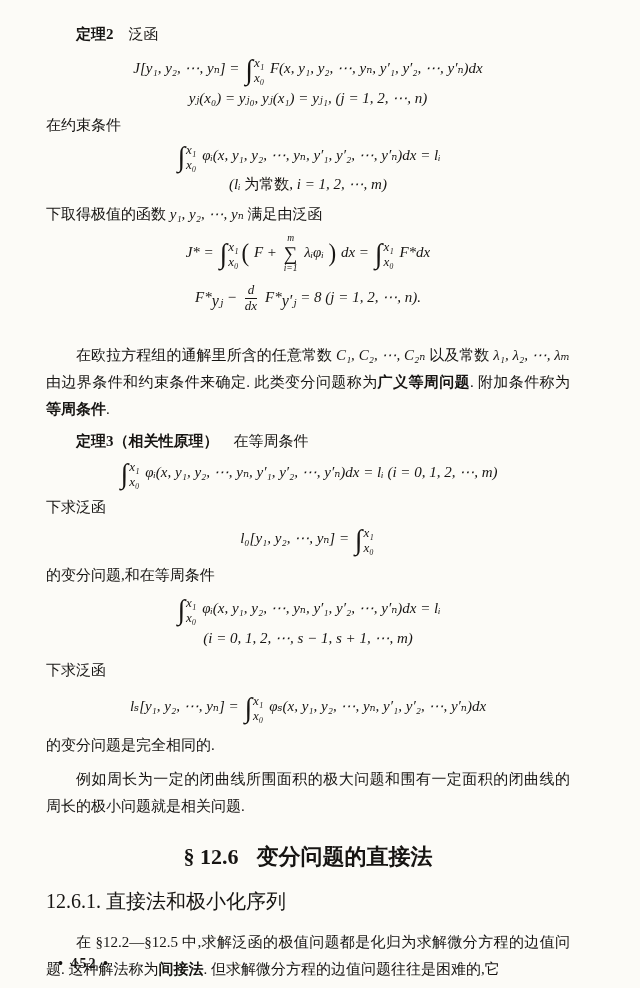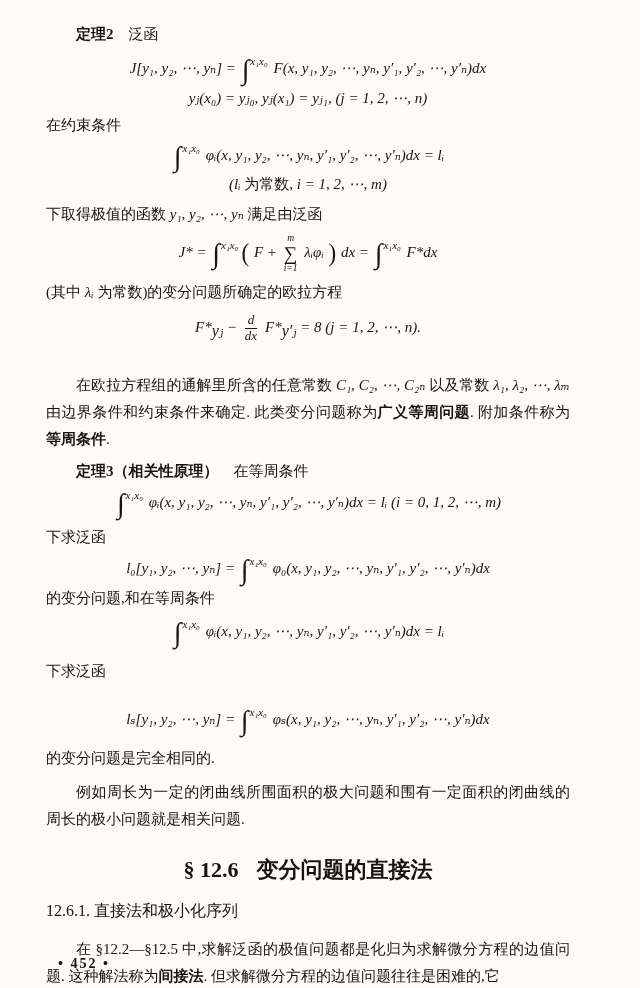--- a/index.html
+++ b/index.html
@@ -12,38 +12,38 @@
   .page { position:relative; width:616px; height:988px; padding:22px 46px 16px 46px; }
   .line { line-height:24px; }
   .indent { text-indent:2em; }
   .mi { font-style:italic; }
   .fline { text-align:center; font-style:italic; line-height:1.25; }
   .bold, b { font-weight:bold; }
   .gap1 { margin-left:1em; }
   
   .int { display:inline-flex; align-items:center; vertical-align:middle; margin:0 2px; }
   .isym { font-size:28px; font-style:normal; line-height:1; }
-  .ilims { display:inline-flex; flex-direction:row; justify-content:space-between;
-           height:32px; font-size:11px; line-height:1; padding:2px 0 2px 1px; font-style:italic; }
+  .ilims { display:inline-flex; flex-direction:column; justify-content:space-between;
+           height:32px; font-size:13px; line-height:1; padding:2px 0 2px 1px; font-style:italic; }
   
   .sum { display:inline-flex; flex-direction:column; align-items:center; vertical-align:middle;
          line-height:1; margin:0 3px; }
   .slim { font-size:9.5px; font-style:italic; line-height:1; }
   .sig { font-size:19px; font-style:normal; line-height:1; padding:1px 0; }
   
   .frac { display:inline-flex; flex-direction:column; align-items:center; vertical-align:middle;
           margin:0 4px; line-height:1.15; font-size:13px; }
   .num { border-bottom:1.3px solid #161412; padding:0 3px 1px; }
   .bigp { font-size:23px; font-style:normal; vertical-align:middle; display:inline-block;
           transform:scaleY(1.1); margin:0 1px; }
   sub { font-size:16px; }
   .p { line-height:27px; text-align:justify; text-indent:2em; }
   .sec-h { font-size:22px; font-weight:bold; text-align:center; }
   .sec-h .no { margin-right:18px; }
-  .subsec-h { font-size:16px; font-weight:normal; }
+  .subsec-h { font-size:20px; font-weight:normal; }
   .footer { position:absolute; left:58px; bottom:16px; font-weight:bold; font-size:14px; letter-spacing:2px; }
 </style>
 </head>
 <body>
 
 <div class="page">
 
   <div class="line indent">
     <b>定理2</b><span class="gap1">泛函</span>
   </div>
@@ -97,23 +97,20 @@
         <span class="slim">i=1</span>
       </span><span> λᵢφᵢ </span><span class="bigp">)</span><span> dx = </span><span class="int">
         <span class="isym">∫</span>
         <span class="ilims">
           <span>x₁</span>
           <span>x₀</span>
         </span>
       </span><span> F*dx</span>
   </div>
 
-  <div class="line" style="margin-top:6px">
-    <span>(其中 </span><span class="mi">λᵢ</span><span> 为常数)的变分问题所确定的欧拉方程</span>
-  </div>
 
   <div class="fline" style="margin-top:9px">
     <span>F*</span><sub>yⱼ</sub><span> − </span><span class="frac">
         <span class="num">d</span>
         <span>dx</span>
       </span><span> F*</span><sub>y′ⱼ</sub><span> = 8   (j = 1, 2, ⋯, n).</span>
   </div>
 
   <div class="p" style="margin-top:28px">
     <span>在欧拉方程组的通解里所含的任意常数 </span><span class="mi">C₁, C₂, ⋯, C₂ₙ</span><span> 以及常数 </span><span class="mi">λ₁, λ₂, ⋯, λₘ</span><span> 由边界条件和约束条件来确定. 此类变分问题称为</span><b>广义等周问题</b><span>. 附加条件称为</span><b>等周条件</b><span>.</span>
@@ -137,43 +134,46 @@
     <span>下求泛函</span>
   </div>
 
   <div class="fline" style="margin-top:5px">
     <span>l₀[y₁, y₂, ⋯, yₙ] = </span><span class="int">
         <span class="isym">∫</span>
         <span class="ilims">
           <span>x₁</span>
           <span>x₀</span>
         </span>
-      </span><span> φ₀(x, y₁, y₂, ⋯, yₙ, y′₁, y′₂, ⋯, y′ₙ)dx</span>
-  </div>
-
-  <div class="line" style="">
+      </span>
+  </div>
+
+  <div class="line" style="margin-top:7px">
     <span>的变分问题,和在等周条件</span>
   </div>
 
   <div class="fline" style="margin-top:7px">
     <span class="int">
         <span class="isym">∫</span>
         <span class="ilims">
           <span>x₁</span>
           <span>x₀</span>
         </span>
       </span><span> φᵢ(x, y₁, y₂, ⋯, yₙ, y′₁, y′₂, ⋯, y′ₙ)dx = lᵢ</span>
   </div>
 
+  <div class="fline" style="margin-top:3px">
+    <span>(i = 0, 1, 2, ⋯, s − 1, s + 1, ⋯, m)</span>
+  </div>
 
   <div class="line" style="margin-top:10px">
     <span>下求泛函</span>
   </div>
 
-  <div class="fline" style="margin-top:22px">
+  <div class="fline" style="margin-top:10px">
     <span>lₛ[y₁, y₂, ⋯, yₙ] = </span><span class="int">
         <span class="isym">∫</span>
         <span class="ilims">
           <span>x₁</span>
           <span>x₀</span>
         </span>
       </span><span> φₛ(x, y₁, y₂, ⋯, yₙ, y′₁, y′₂, ⋯, y′ₙ)dx</span>
   </div>
 
   <div class="line" style="margin-top:9px">

